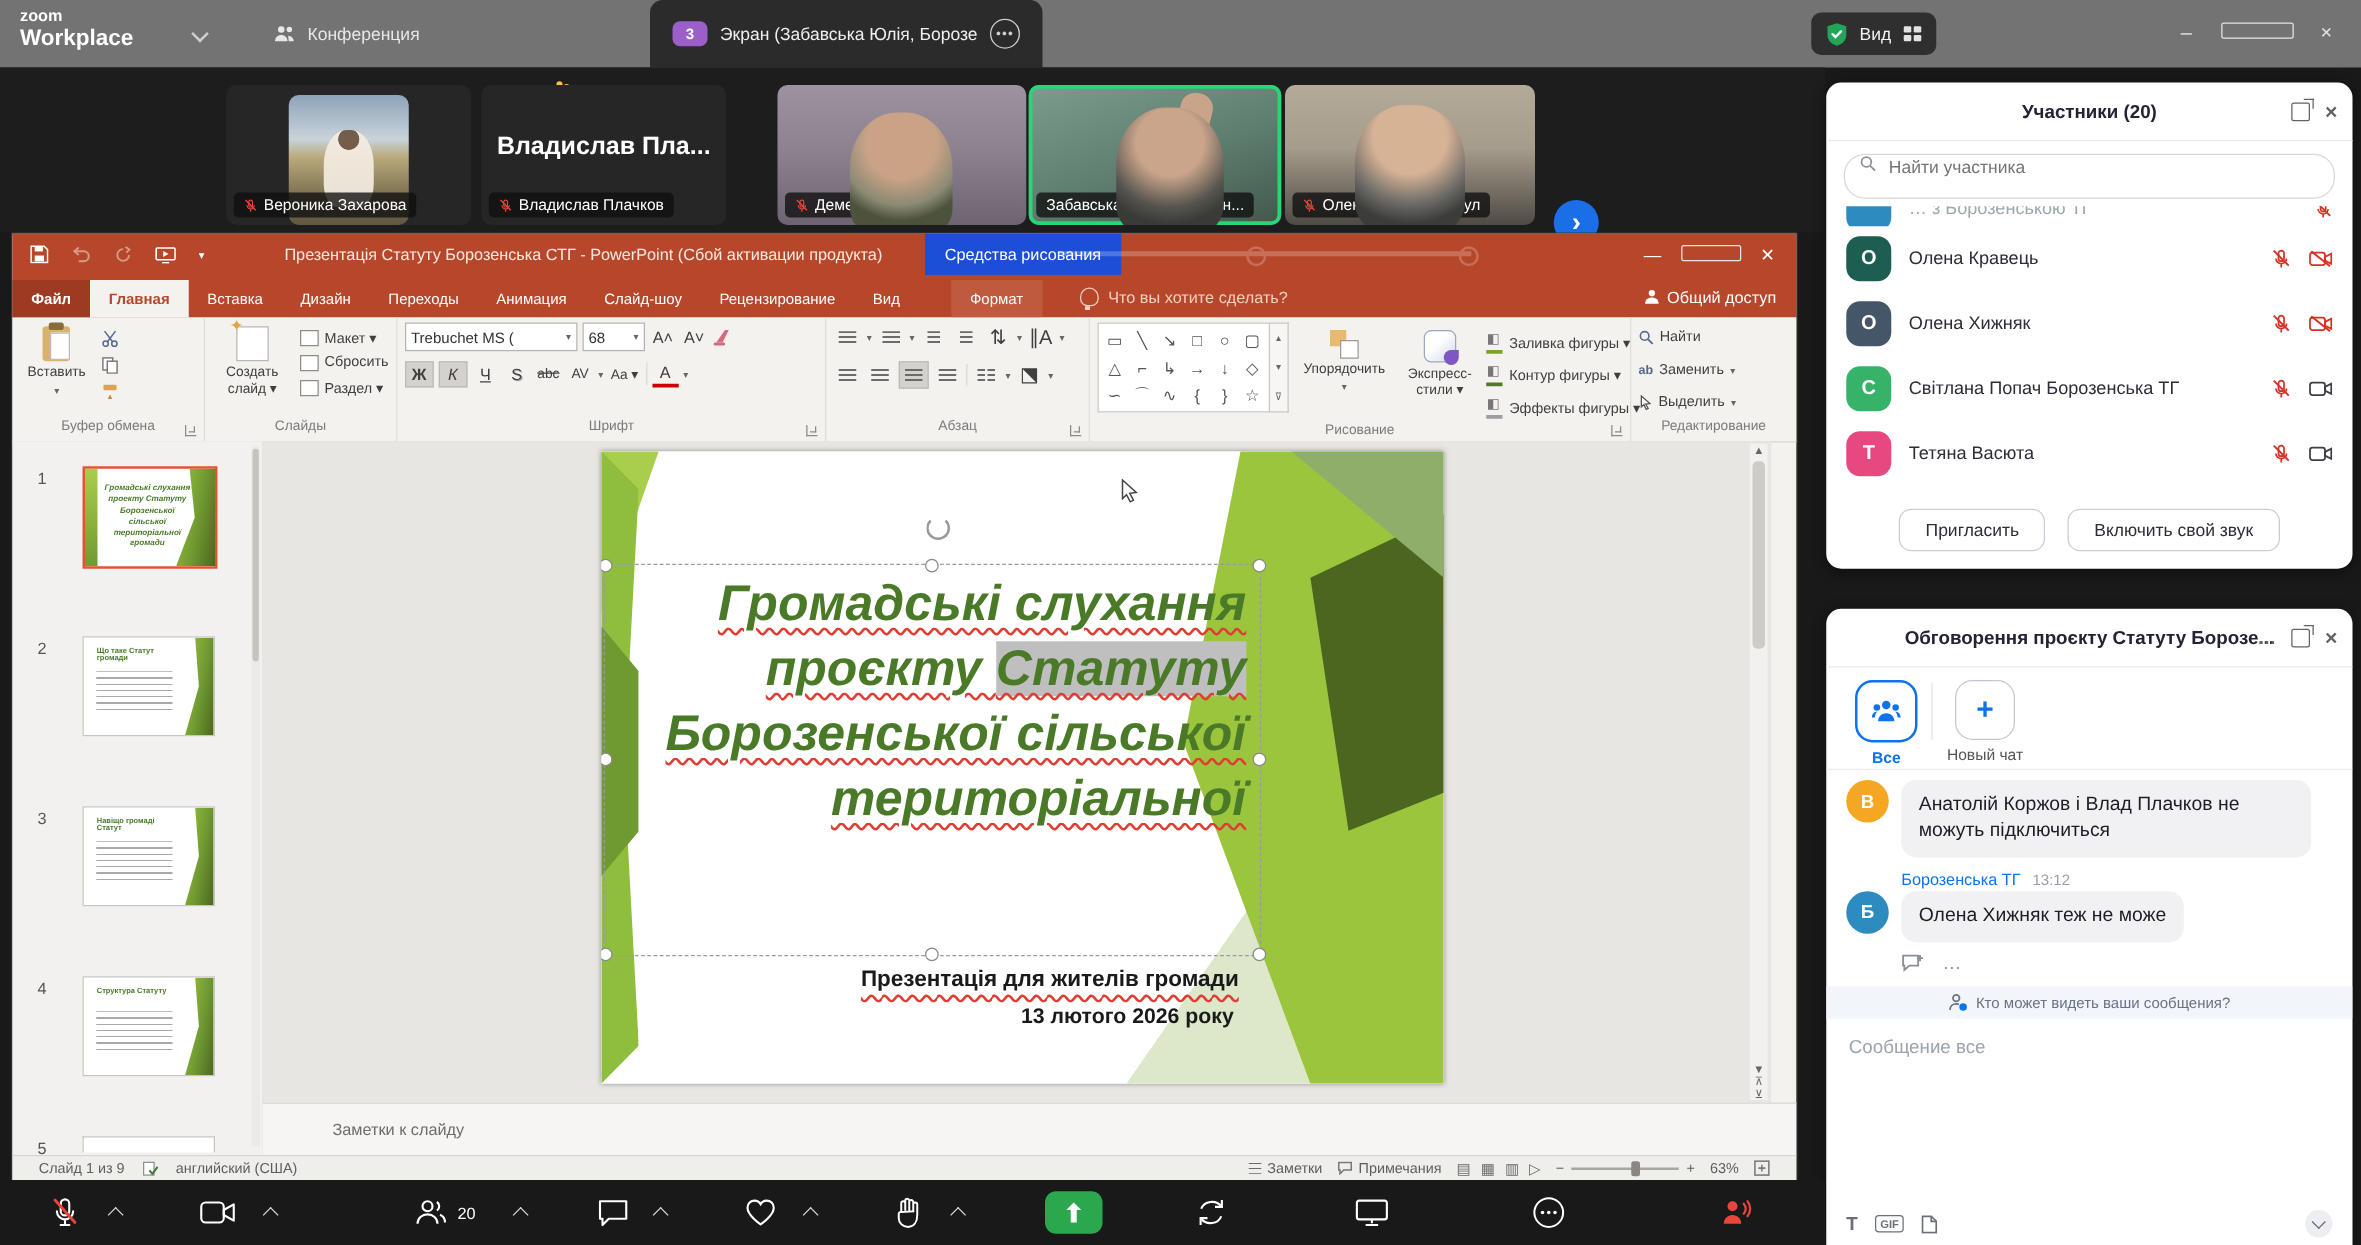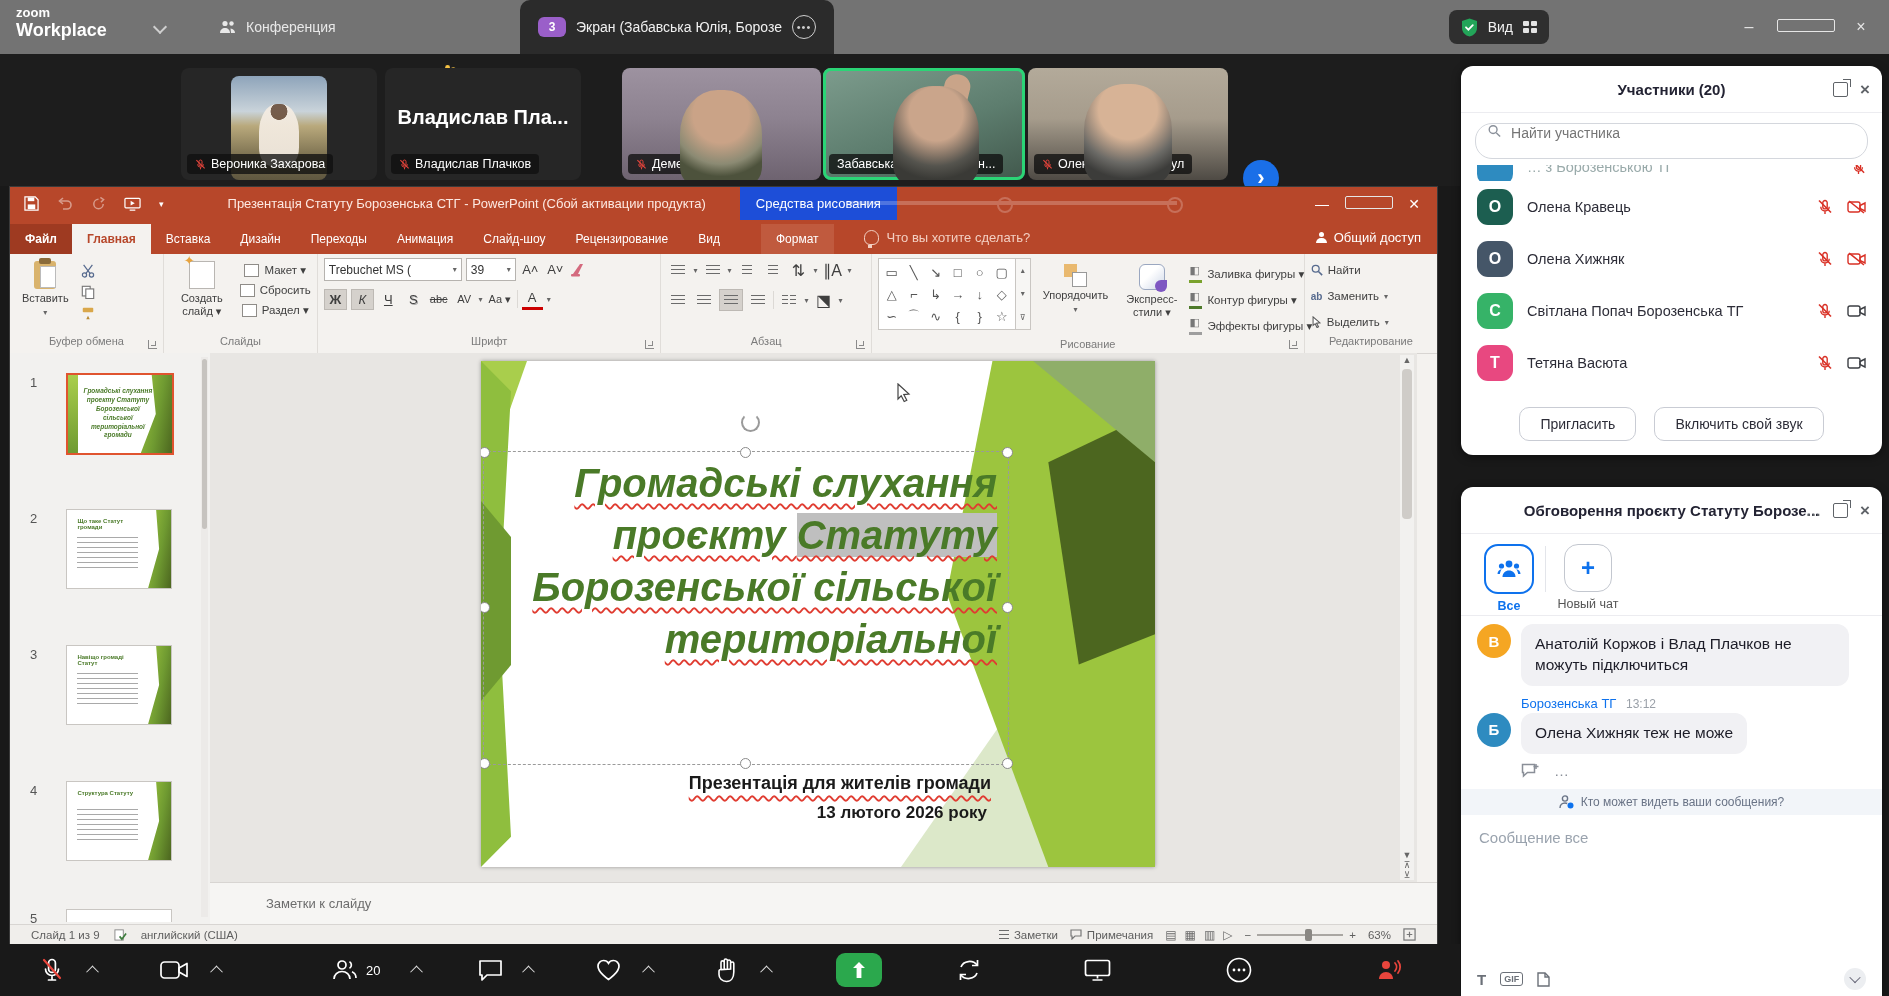--- a/index.html
+++ b/index.html
@@ -74,21 +74,21 @@
   .grp-body{flex:1;display:flex;align-items:flex-start;gap:6px;}
   .grp-label{height:18px;font-size:11px;color:#7b7b7b;text-align:center;position:relative;padding-top:2px;}
   .launcher{position:absolute;right:0;bottom:4px;width:8px;height:8px;border-left:1px solid #8a8a8a;border-bottom:1px solid #8a8a8a;}
   .launcher::after{content:"";position:absolute;left:2px;bottom:2px;width:4px;height:4px;border-right:1px solid #8a8a8a;border-bottom:1px solid #8a8a8a;}
   .bigbtn{display:flex;flex-direction:column;align-items:center;gap:3px;font-size:11px;text-align:center;padding:3px 6px;line-height:1.15;}
   .clipic{width:22px;height:28px;background:#d9b36c;border-radius:3px;position:relative;}
   .clipic::before{content:"";position:absolute;left:5px;top:-3px;width:12px;height:6px;background:#8a6b3a;border-radius:2px;}
   .clipic::after{content:"";position:absolute;left:6px;top:5px;width:14px;height:20px;background:#fff;border:1px solid #bbb;}
   .newslideic{width:24px;height:26px;background:#fff;border:1px solid #b9b6b2;position:relative;}
   .newslideic::after{content:"✦";position:absolute;left:-6px;top:-8px;color:#e7a33d;font-size:13px;}
-  .smallrow{display:flex;align-items:center;gap:5px;font-size:11.5px;height:20px;white-space:nowrap;justify-content:center;}
+  .smallrow{display:flex;align-items:center;gap:5px;font-size:11.5px;height:20px;white-space:nowrap;}
   .mini-ic{width:13px;height:11px;border:1px solid #8f8c88;background:#fff;display:inline-block;}
   .dd{font-size:8px;color:#666;}
   .combo{display:flex;align-items:center;background:#fff;border:1px solid #b6b3af;height:21px;font-size:12px;padding:0 4px;gap:4px;color:#333;}
   .fontrow{display:flex;gap:4px;align-items:center;}
   .fbtn{min-width:17px;height:19px;display:flex;align-items:center;justify-content:center;font-size:13px;padding:0 2px;color:#3f3f3f;}
   .fbtn.on{background:#d5d1cc;border:1px solid #bdb9b4;}
   .redbar{border-bottom:3px solid #c00;line-height:1;}
   .bars{display:inline-block;width:14px;height:11px;background:repeating-linear-gradient(#6b6b6b 0 1.5px,transparent 1.5px 4px);}
   .pbtn{width:22px;height:20px;display:flex;align-items:center;justify-content:center;}
   .pbtn.on{background:#d5d1cc;border:1px solid #bdb9b4;}
@@ -421,21 +421,21 @@
       </div>
 
       <div class="grp" style="width:352px">
         <div style="display:flex;flex-direction:column;gap:7px;flex:1">
           <div class="fontrow">
             <span class="combo" style="width:128px">
                 <span>Trebuchet MS (</span>
                 <span class="dd" style="margin-left:auto">▾</span>
               </span>
             <span class="combo" style="width:40px">
-                <span>39</span>
+                <span>68</span>
                 <span class="dd" style="margin-left:auto">▾</span>
               </span>
             <span class="fbtn">A˄</span>
             <span class="fbtn">A˅</span>
             <svg width="16" height="15" viewBox="0 0 16 15">
                 <path d="M3 12 10 2h3l-5 10z" fill="#d46a7e"></path>
                 <rect x="1" y="12" width="9" height="2.4" rx="1" fill="#d46a7e"></rect>
               </svg>
           </div>
           <div class="fontrow">

